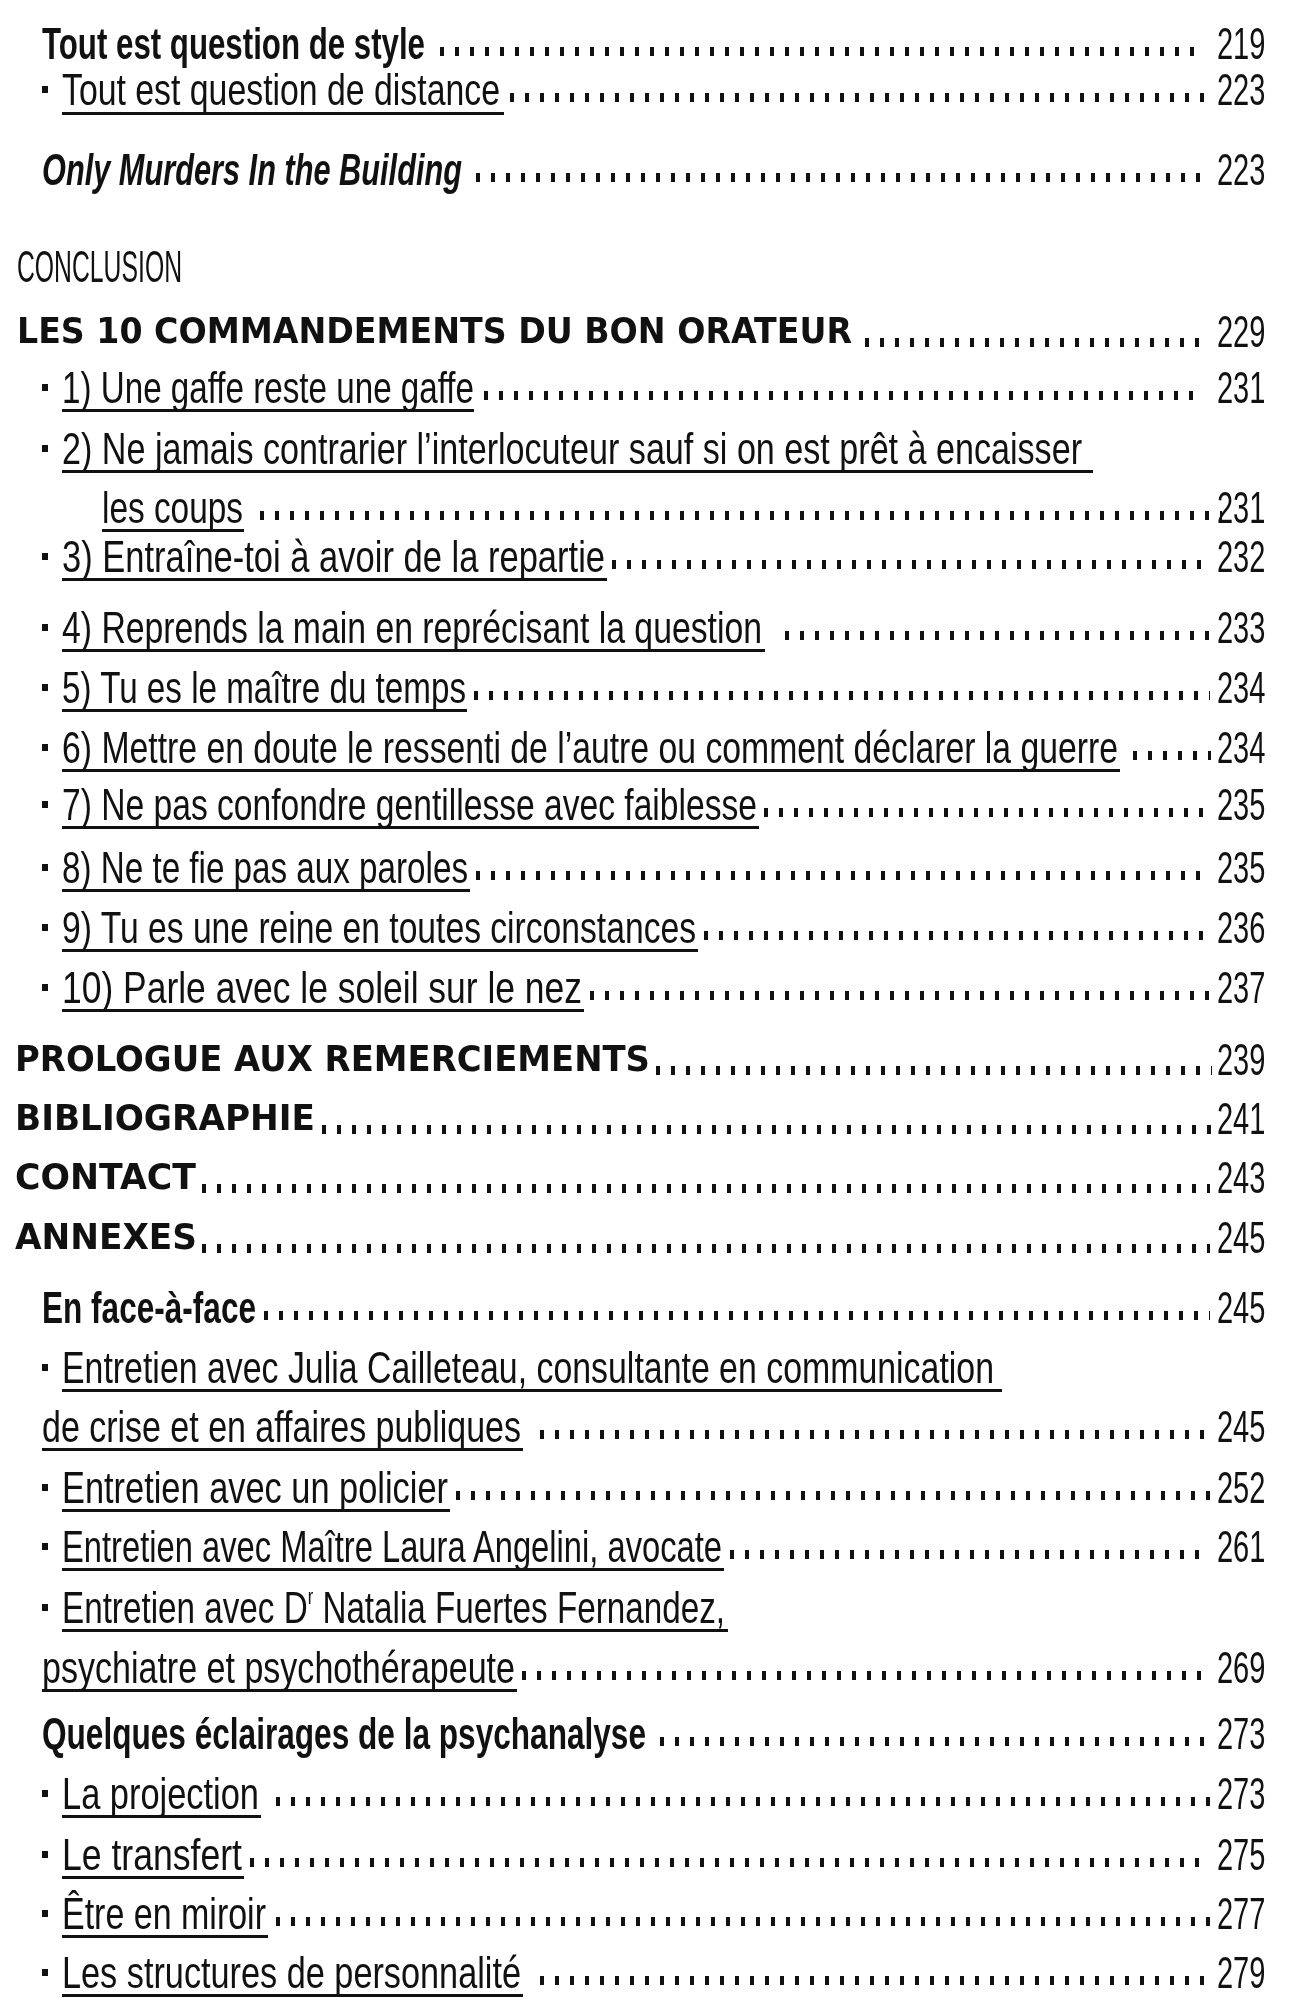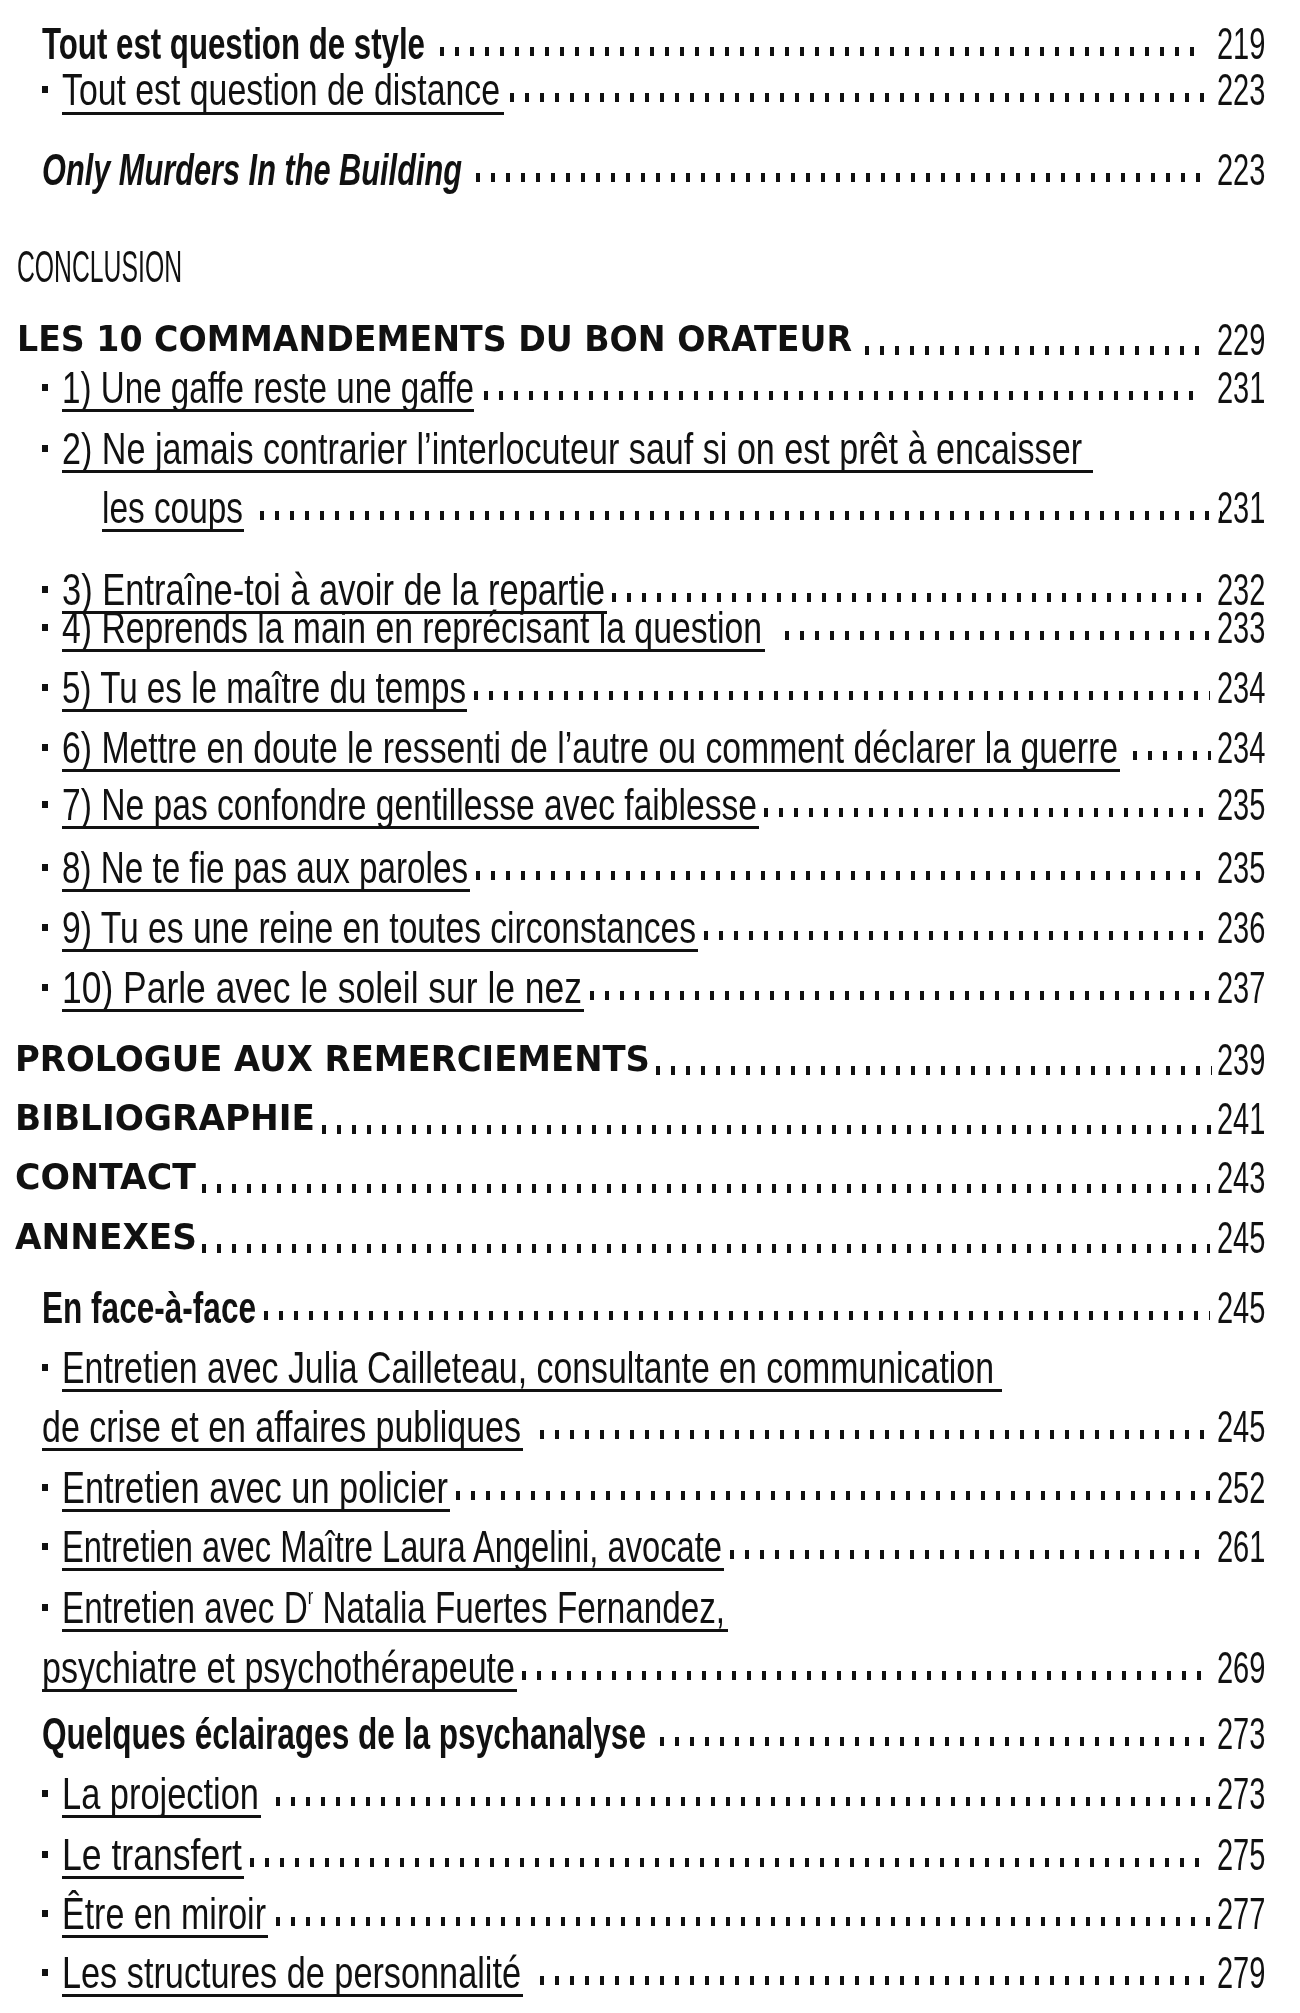--- a/index.html
+++ b/index.html
@@ -38,21 +38,21 @@
 <div class="row" style="top:144px">
   <span class="fit cond-italic" style="left: 42px; top: 4px; transform: scaleX(0.698418);">Only Murders In the Building</span>
   <span class="leader" style="left:476px;width:729px;top:29px"></span>
   <span class="page" style="top:4px">223</span>
 </div>
 
 <div class="row" style="top:242px">
   <span class="fit light-cond" style="left: 17px; top: 3px; transform: scaleX(0.56242);">CONCLUSION</span>
 </div>
 
-<div class="row" style="top:318px">
+<div class="row" style="top:310px">
   <span class="fit wide-bold" style="left: 17px; top: 4px; transform: scaleX(0.94883);">LES 10 COMMANDEMENTS DU BON ORATEUR</span>
   <span class="leader" style="left:865px;width:340px;top:28px"></span>
   <span class="page" style="top:0px">229</span>
 </div>
 
 <div class="row" style="top:362px">
   <span class="bullet" style="left:42px;top:22px"></span>
   <span class="fit cond" style="left: 62px; top: 4px; transform: scaleX(0.754126);">1) Une gaffe reste une gaffe</span>
   <span class="uline" style="left:62px;width:412px;top:47px"></span>
   <span class="leader" style="left:484px;width:710px;top:29px"></span>
@@ -65,21 +65,21 @@
   <span class="uline" style="left:62px;width:1031px;top:47px"></span>
 </div>
 
 <div class="row" style="top:482px">
   <span class="fit cond" style="left: 102px; top: 4px; transform: scaleX(0.758511);">les coups</span>
   <span class="uline" style="left:102px;width:142px;top:47px"></span>
   <span class="leader" style="left:260px;width:962px;top:29px"></span>
   <span class="page" style="top:4px">231</span>
 </div>
 
-<div class="row" style="top:564px">
+<div class="row" style="top:531px">
   <span class="bullet" style="left:42px;top:22px"></span>
   <span class="fit cond" style="left: 62px; top: 4px; transform: scaleX(0.784523);">3) Entraîne-toi à avoir de la repartie</span>
   <span class="uline" style="left:62px;width:545px;top:47px"></span>
   <span class="leader" style="left:612px;width:598px;top:29px"></span>
   <span class="page" style="top:4px">232</span>
 </div>
 
 <div class="row" style="top:602px">
   <span class="bullet" style="left:42px;top:22px"></span>
   <span class="fit cond" style="left: 62px; top: 4px; transform: scaleX(0.767294);">4) Reprends la main en reprécisant la question</span>

